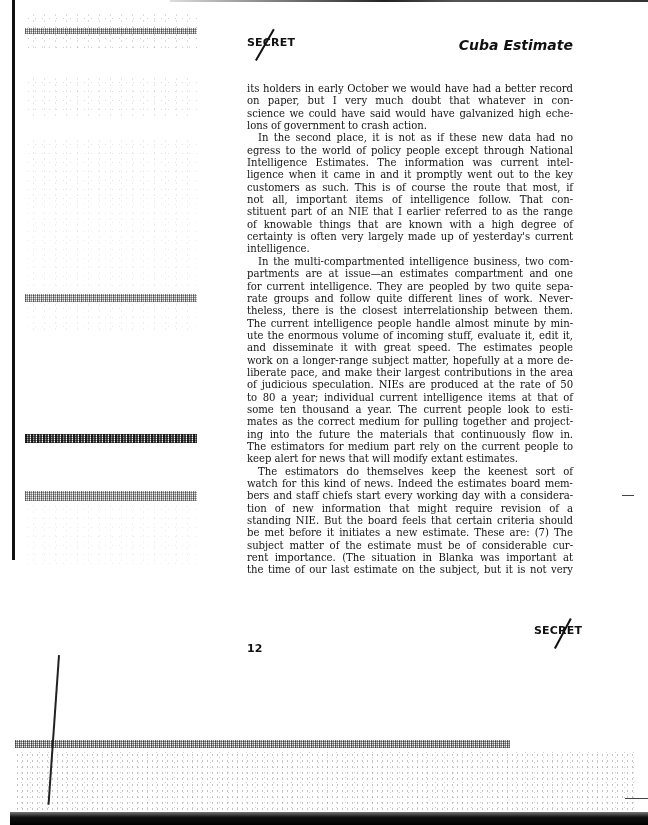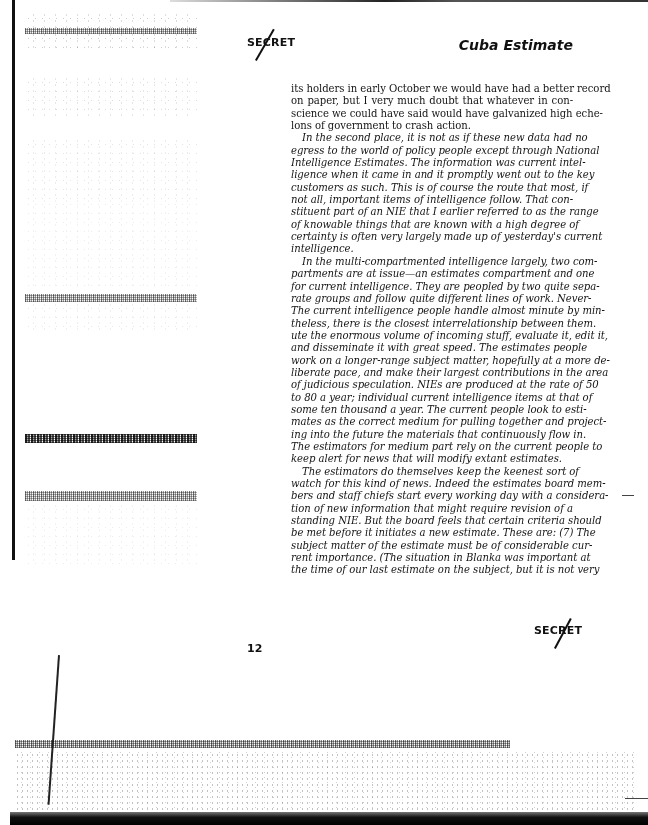--- a/index.html
+++ b/index.html
@@ -147,30 +147,28 @@
       text-align: justify;
       color: #141414;
       letter-spacing: -0.05px;
     }
     .body-text p {
       margin: 0;
       text-indent: 0;
     }
     .body-text p.indent {
       text-indent: 11px;
-      font-style: italic;
     }
     .body-text p .ln {
       display: block;
       text-align: justify;
       text-align-last: justify;
       white-space: nowrap;
       height: 12.35px;
       overflow: visible;
-      margin-left: 44px;
     }
     .body-text p .ln.last {
       text-align-last: left;
     }
     .body-text p.indent .ln:first-child {
       padding-left: 11px;
     }
     .body-text p.indent {
       text-indent: 0;
     }
@@ -233,26 +231,26 @@
         <span class="ln">Intelligence Estimates.  The information was current intel-</span>
         <span class="ln">ligence when it came in and it promptly went out to the key</span>
         <span class="ln">customers as such.  This is of course the route that most, if</span>
         <span class="ln">not all, important items of intelligence follow.  That con-</span>
         <span class="ln">stituent part of an NIE that I earlier referred to as the range</span>
         <span class="ln">of knowable things that are known with a high degree of</span>
         <span class="ln">certainty is often very largely made up of yesterday's current</span>
         <span class="ln last">intelligence.</span>
       </p>
       <p class="indent">
-        <span class="ln">In the multi-compartmented intelligence largely, two com-</span>
+        <span class="ln">In the multi-compartmented intelligence business, two com-</span>
         <span class="ln">partments are at issue—an estimates compartment and one</span>
         <span class="ln">for current intelligence.  They are peopled by two quite sepa-</span>
         <span class="ln">rate groups and follow quite different lines of work.  Never-</span>
+        <span class="ln">theless, there is the closest interrelationship between them.</span>
         <span class="ln">The current intelligence people handle almost minute by min-</span>
-        <span class="ln">theless, there is the closest interrelationship between them.</span>
         <span class="ln">ute the enormous volume of incoming stuff, evaluate it, edit it,</span>
         <span class="ln">and disseminate it with great speed.  The estimates people</span>
         <span class="ln">work on a longer-range subject matter, hopefully at a more de-</span>
         <span class="ln">liberate pace, and make their largest contributions in the area</span>
         <span class="ln">of judicious speculation.  NIEs are produced at the rate of 50</span>
         <span class="ln">to 80 a year; individual current intelligence items at that of</span>
         <span class="ln">some ten thousand a year.  The current people look to esti-</span>
         <span class="ln">mates as the correct medium for pulling together and project-</span>
         <span class="ln">ing into the future the materials that continuously flow in.</span>
         <span class="ln">The estimators for medium part rely on the current people to</span>

